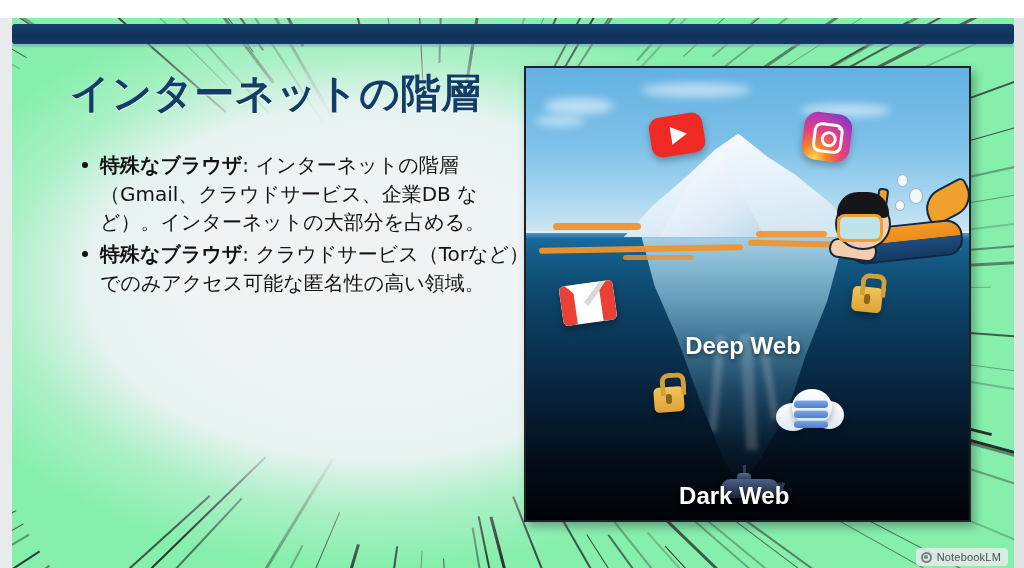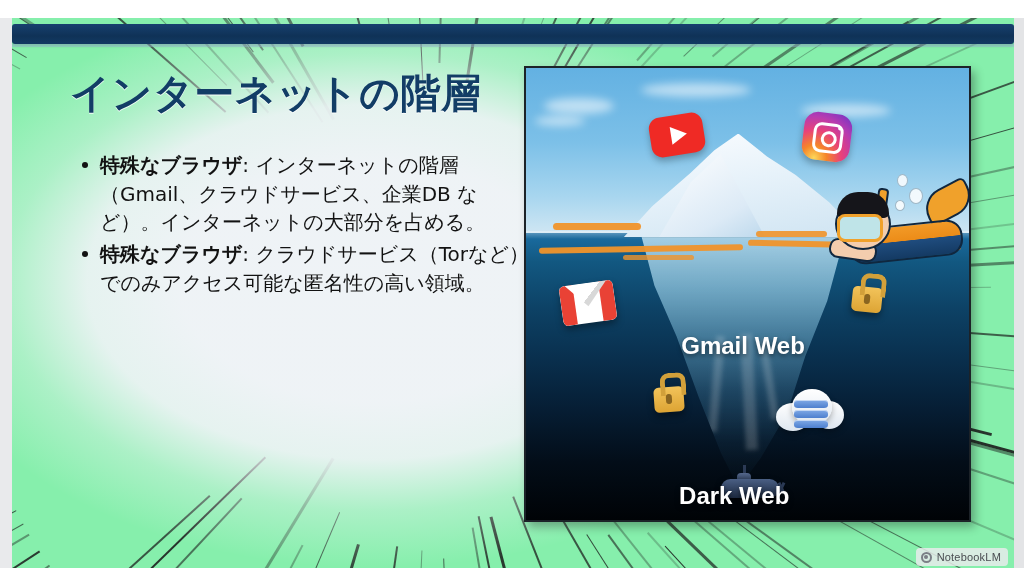--- a/index.html
+++ b/index.html
@@ -457,21 +457,21 @@
           <div class="bub b3"></div>
         <div class="fin"></div>
         <div class="body"></div>
         <div class="arm"></div>
         <div class="snork"></div>
         <div class="head"></div>
         <div class="hair"></div>
         <div class="mask"></div>
       </div>
 
-      <div class="lbl lbl-deep">Gmail Web</div>
+      <div class="lbl lbl-deep">Deep Web</div>
       <div class="lbl lbl-dark">Dark Web</div>
     </div>
 
     <div class="watermark">
       <span class="wm-dot"></span>
       <span>NotebookLM</span>
     </div>
 
   </div>
   <div class="gutter-top"></div>

